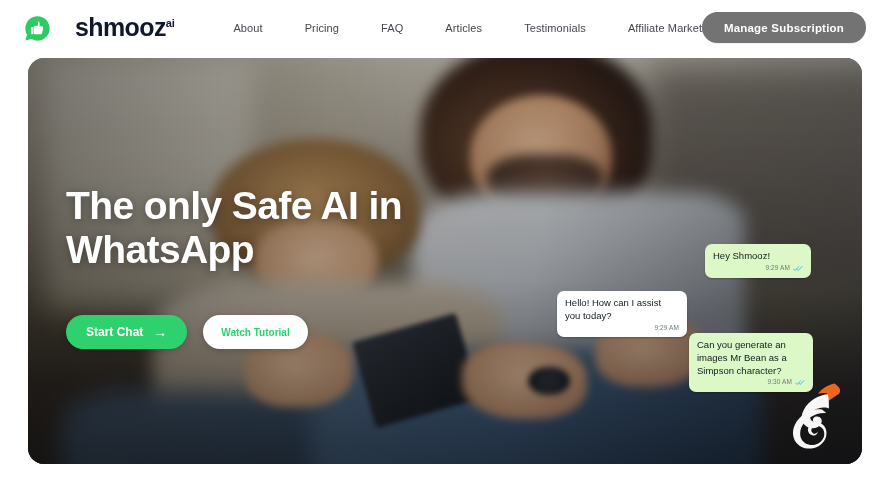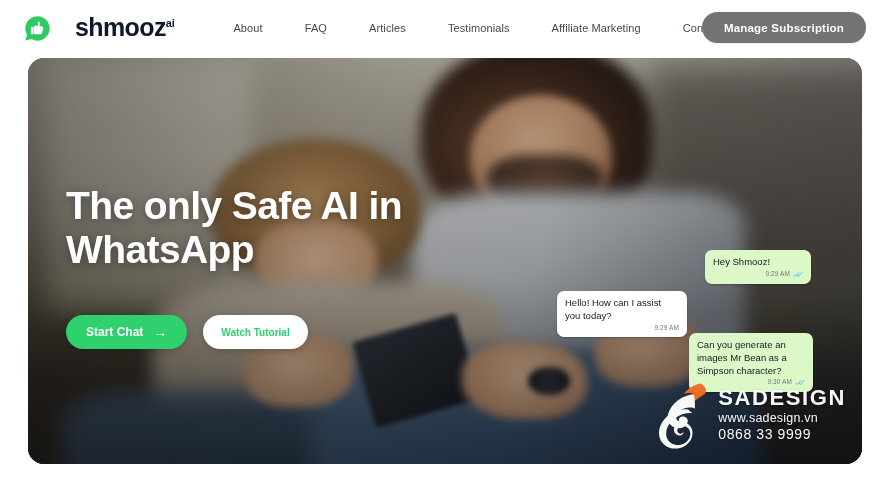--- a/index.html
+++ b/index.html
@@ -219,21 +219,21 @@
   }
   .bubble-out{ background:#dcf8c6; }
   .bubble-in{ background:#ffffff; }
   .bubble-meta{
     display:flex; align-items:center; justify-content:flex-end;
     gap:3px; margin-top:1px;
   }
   .bubble-time{ font-size:6.5px; color:#6b7b7f; letter-spacing:0.1px; }
   .ticks{ width:10px; height:7px; display:block; }
 
-  .chat1{ left:661px; top:192px; width:122px;padding-left:16px; }
+  .chat1{ left:661px; top:186px; width:122px;padding-left:16px; }
   .chat2{ left:529px; top:233px; width:130px; }
   .chat3{ left:661px; top:275px; width:124px; }
 
   
   .watermark{
     position:absolute; right:16px; bottom:14px; z-index:7;
     display:flex; align-items:center; gap:6px;
     opacity:.97;
   }
   .wm-logo{ width:60px; height:72px; flex:0 0 60px; }
@@ -264,20 +264,21 @@
           <path d="M16 1.6C8.05 1.6 1.6 8.05 1.6 16c0 2.62.7 5.08 1.93 7.2L1.7 30.3l7.3-1.85A14.3 14.3 0 0 0 16 30.4c7.95 0 14.4-6.45 14.4-14.4S23.95 1.6 16 1.6z" fill="#2ecb64"></path>
           <path d="M18.1 7.4c-1.05 0-1.6.95-1.6 2.1 0 .85.25 1.5.25 2.25 0 .5-.35.85-.95.85h-2.4c-1.1 0-1.95.85-1.95 1.95v6.4c0 1.1.85 1.95 1.95 1.95h6.1c.9 0 1.7-.6 1.9-1.5l1.35-5.6c.3-1.2-.65-2.4-1.9-2.4h-2.6c.2-.9.35-1.8.35-2.6 0-2.1-.8-3.4-2.5-3.4z" fill="#ffffff"></path>
           <rect x="8.2" y="14.2" width="2.9" height="8.6" rx="1.2" fill="#ffffff"></rect>
         </svg>
       </span>
       <span class="logo-text"><span>shmooz</span><span class="logo-sup">ai</span></span>
     </div>
 
     <nav class="nav-links">
       <a class="nav-link">About</a>
+      <a class="nav-link">Pricing</a>
       <a class="nav-link">FAQ</a>
       <a class="nav-link">Articles</a>
       <a class="nav-link">Testimonials</a>
       <a class="nav-link">Affiliate Marketing</a>
       <a class="nav-link">Contact Us</a>
     </nav>
 
     <button class="nav-cta">Manage Subscription</button>
   </div>
 
@@ -350,21 +351,16 @@
         </div>
       </div>
     </div>
 
     <div class="watermark">
       <svg class="wm-logo" viewBox="0 0 64 78">
         <path d="M52 6c-6 1-13 5-18 11 4-1 8-1 11 0-6 1-12 5-16 11 5-2 10-3 14-2-5 2-10 6-13 12 8-9 20-16 27-21 2-2 2-7-5-11z" fill="#f26b21"></path>
         <path d="M45 18c-10 0-21 7-26 16-4 7-3 14 2 18 4 3 9 3 13 1 3-2 5-5 4-8-1-3-4-4-7-3-2 1-3 3-2 5-3-1-4-4-3-7 2-5 8-8 14-8 2 0 4 0 6 1 0-5 0-10-1-15z" fill="#ffffff"></path>
         <path d="M38 34c-11-1-24 6-29 17-5 11 0 22 11 25 9 2 18-2 22-10 3-7 1-14-5-17-5-3-11-1-13 4-2 4 0 8 4 9 3 1 6-1 6-4-1 2-3 3-5 2-2-1-3-4-1-6 2-3 6-3 9-1 4 2 5 8 3 12-3 6-10 9-16 7-8-2-11-10-8-18 4-10 16-17 27-16-2-2-4-4-5-4z" fill="#ffffff"></path>
       </svg>
-      <div class="wm-text">
-        <div class="wm-name">SADESIGN</div>
-        <div class="wm-url">www.sadesign.vn</div>
-        <div class="wm-phone">0868 33 9999</div>
-      </div>
     </div>
 
   </section>
 </div>
 
 </body></html>

